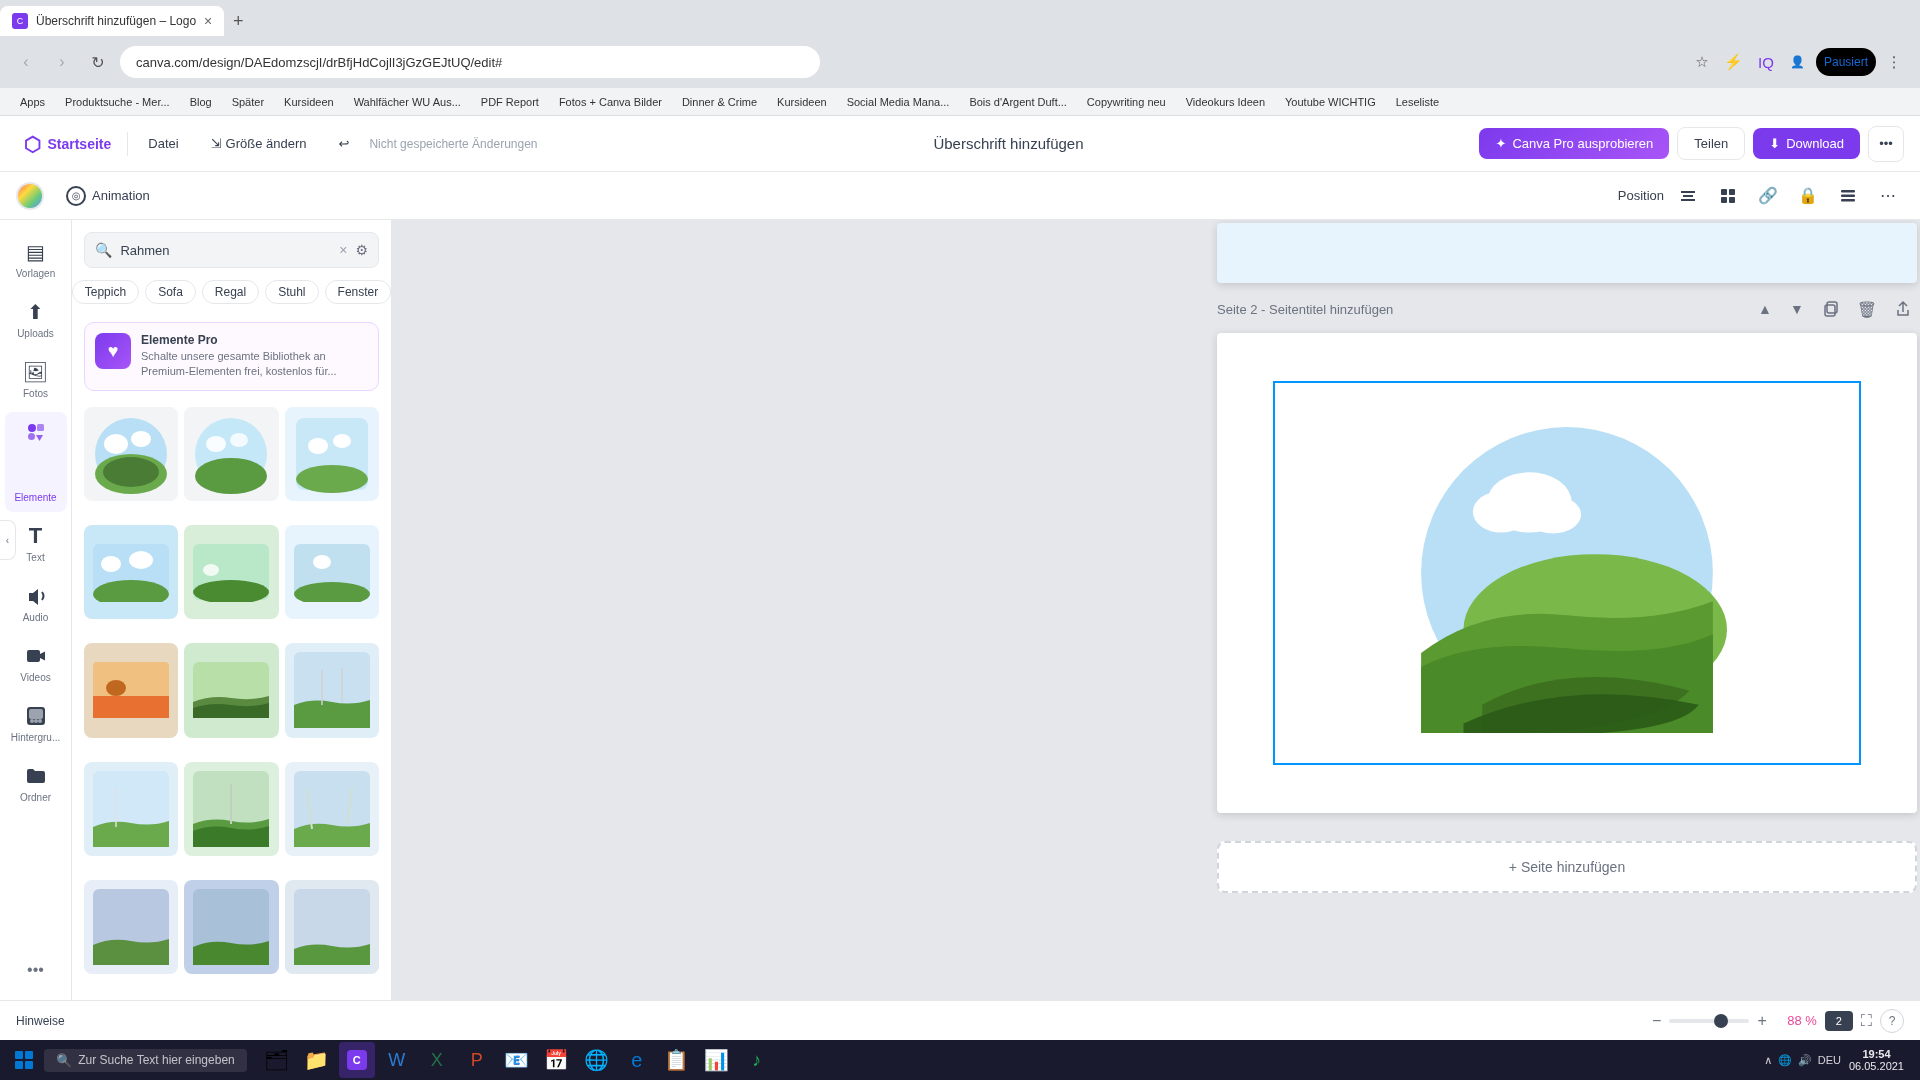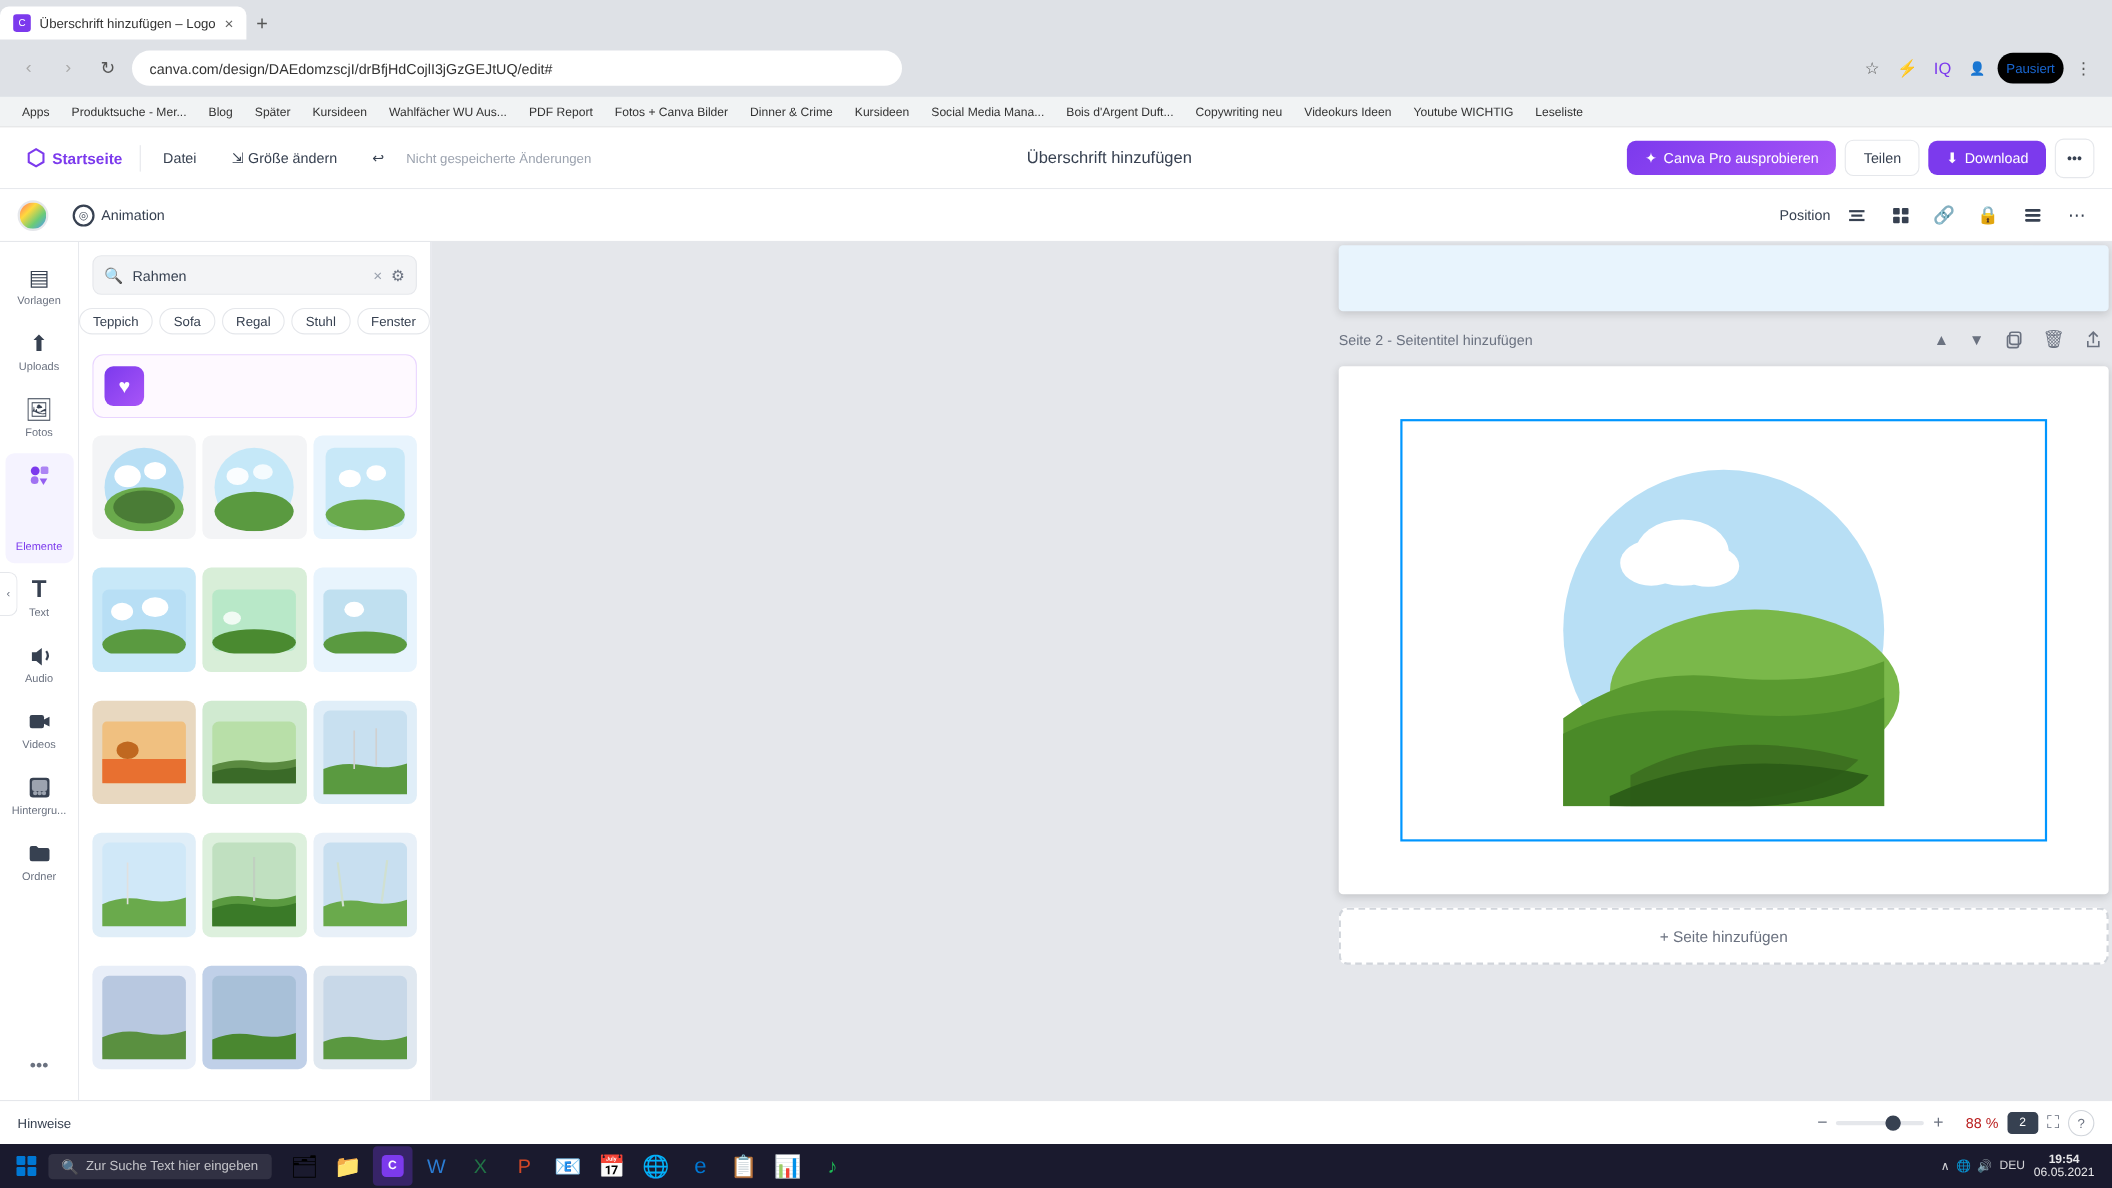--- a/index.html
+++ b/index.html
@@ -101,31 +101,31 @@
     .page-nav-btn { width: 24px; height: 24px; display: flex; align-items: center; justify-content: center; color: #6b7280; cursor: pointer; border-radius: 4px; font-size: 14px; }
     .page-action-btn { width: 28px; height: 28px; display: flex; align-items: center; justify-content: center; color: #6b7280; cursor: pointer; border-radius: 4px; font-size: 16px; }
 
     .canvas-page { background: white; border-radius: 4px; overflow: hidden; position: relative; box-shadow: 0 2px 8px rgba(0,0,0,0.15); width: 100%; aspect-ratio: 1; }
 
     .canvas-image { width: 100%; height: 100%; display: flex; align-items: center; justify-content: center; position: relative; overflow: hidden; }
 
     
     .selection-box { position: absolute; border: 2px solid #0096ff; top: 10%; left: 8%; width: 84%; height: 80%; pointer-events: none; }
 
-    .add-page-btn { margin-top: 12px; width: 100%; max-width: 700px; background: #fff; border: 2px dashed #d1d5db; border-radius: 8px; padding: 16px; text-align: center; cursor: pointer; color: #6b7280; font-size: 14px; }
+    .add-page-btn { margin-top: 28px; width: 100%; max-width: 700px; background: #fff; border: 2px dashed #d1d5db; border-radius: 8px; padding: 16px; text-align: center; cursor: pointer; color: #6b7280; font-size: 14px; }
 
     
     .hints-bar { height: 40px; background: #fff; border-top: 1px solid #e5e7eb; display: flex; align-items: center; padding: 0 16px; gap: 12px; }
     .hints-text { font-size: 12px; color: #374151; flex: 1; }
     .hints-controls { display: flex; align-items: center; gap: 8px; margin-left: auto; }
     .zoom-minus { color: #6b7280; cursor: pointer; font-size: 16px; }
     .zoom-slider { width: 80px; height: 4px; background: #e5e7eb; border-radius: 2px; position: relative; cursor: pointer; }
     .zoom-thumb { position: absolute; width: 14px; height: 14px; background: #374151; border-radius: 50%; top: -5px; left: 65%; transform: translateX(-50%); }
     .zoom-plus { color: #6b7280; cursor: pointer; font-size: 16px; }
-    .zoom-percent { font-size: 13px; color: #b91c1c; min-width: 42px; text-align: right; }
+    .zoom-percent { font-size: 13px; color: #ec4899; min-width: 42px; text-align: right; }
     .page-counter { width: 28px; height: 20px; background: #374151; color: white; font-size: 11px; border-radius: 4px; display: flex; align-items: center; justify-content: center; cursor: pointer; }
     .fullscreen-btn { color: #6b7280; cursor: pointer; font-size: 16px; }
     .help-btn { width: 24px; height: 24px; border: 1px solid #d1d5db; border-radius: 50%; display: flex; align-items: center; justify-content: center; color: #6b7280; font-size: 12px; cursor: pointer; }
 
     
     .taskbar { height: 40px; background: #1a1a2e; display: flex; align-items: center; padding: 0 8px; gap: 4px; position: fixed; bottom: 0; left: 0; right: 0; }
     .taskbar-start { width: 32px; height: 32px; display: flex; align-items: center; justify-content: center; cursor: pointer; }
     .taskbar-search { display: flex; align-items: center; gap: 6px; background: rgba(255,255,255,0.1); border-radius: 4px; padding: 4px 12px; cursor: pointer; min-width: 200px; }
     .taskbar-search-text { font-size: 12px; color: rgba(255,255,255,0.7); }
     .taskbar-icons { display: flex; align-items: center; gap: 4px; margin-left: 8px; }
@@ -346,20 +346,24 @@
         <span class="filter-tag">Teppich</span>
         <span class="filter-tag">Sofa</span>
         <span class="filter-tag">Regal</span>
         <span class="filter-tag">Stuhl</span>
         <span class="filter-tag">Fenster</span>
 
       </div>
 
       <div class="elements-pro">
         <div class="pro-icon">♥</div>
+        <div class="pro-text">
+          <div class="pro-title">Elemente Pro</div>
+          <div class="pro-desc">Schalte unsere gesamte Bibliothek an Premium-Elementen frei, kostenlos für...</div>
+        </div>
       </div>
 
       <div class="elements-grid">
 
         <div class="element-item">
           <svg viewBox="0 0 80 80" width="80" height="80">
             <circle cx="40" cy="40" r="36" fill="#b8dff5"></circle>
             <ellipse cx="40" cy="60" rx="36" ry="20" fill="#6aaa4c"></ellipse>
             <ellipse cx="40" cy="58" rx="28" ry="15" fill="#4a7c36"></ellipse>
             <ellipse cx="25" cy="30" rx="12" ry="10" fill="white"></ellipse>

